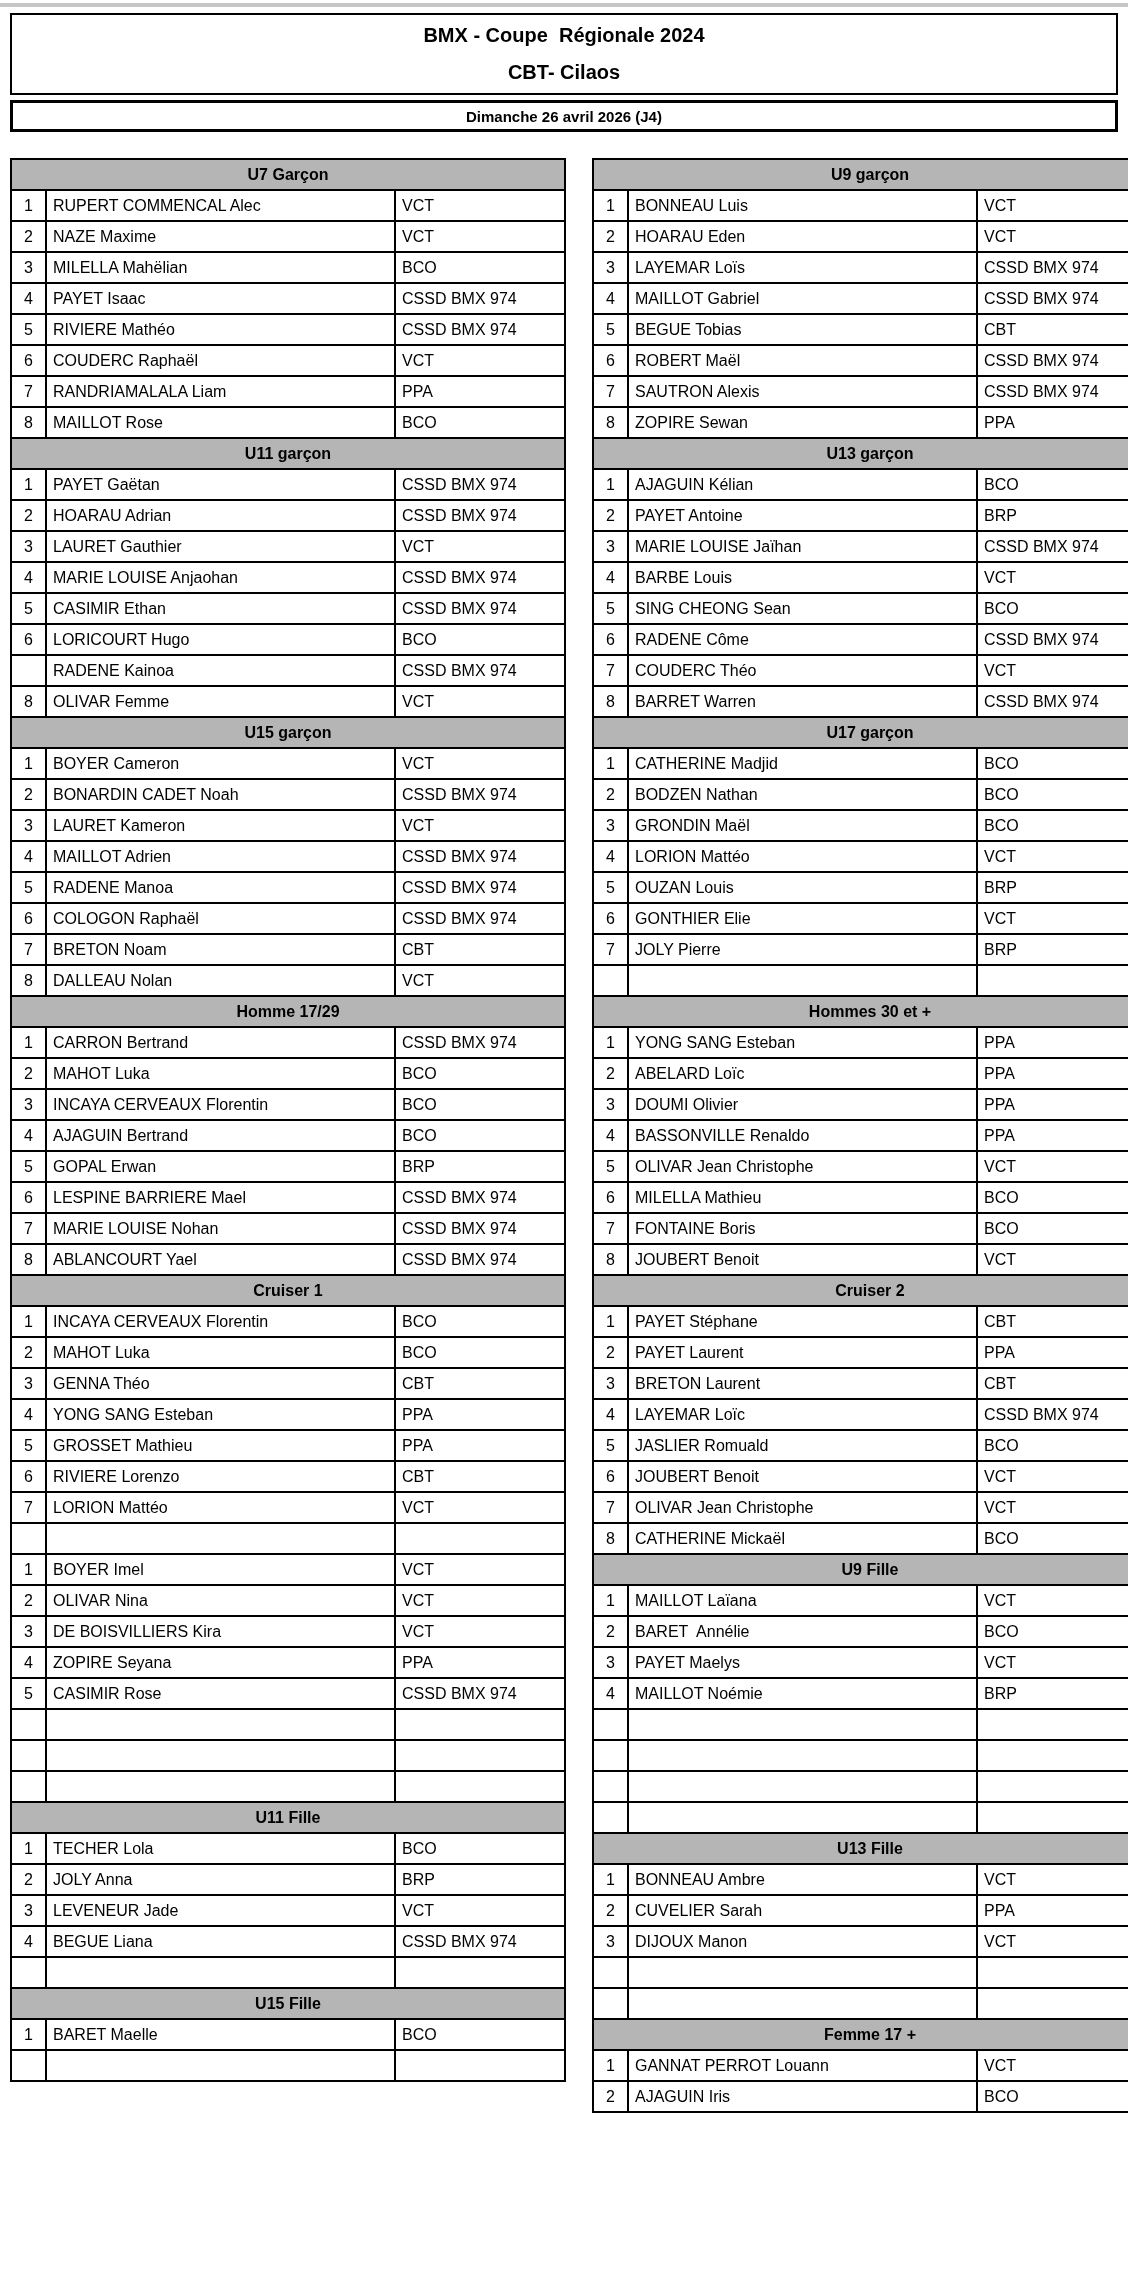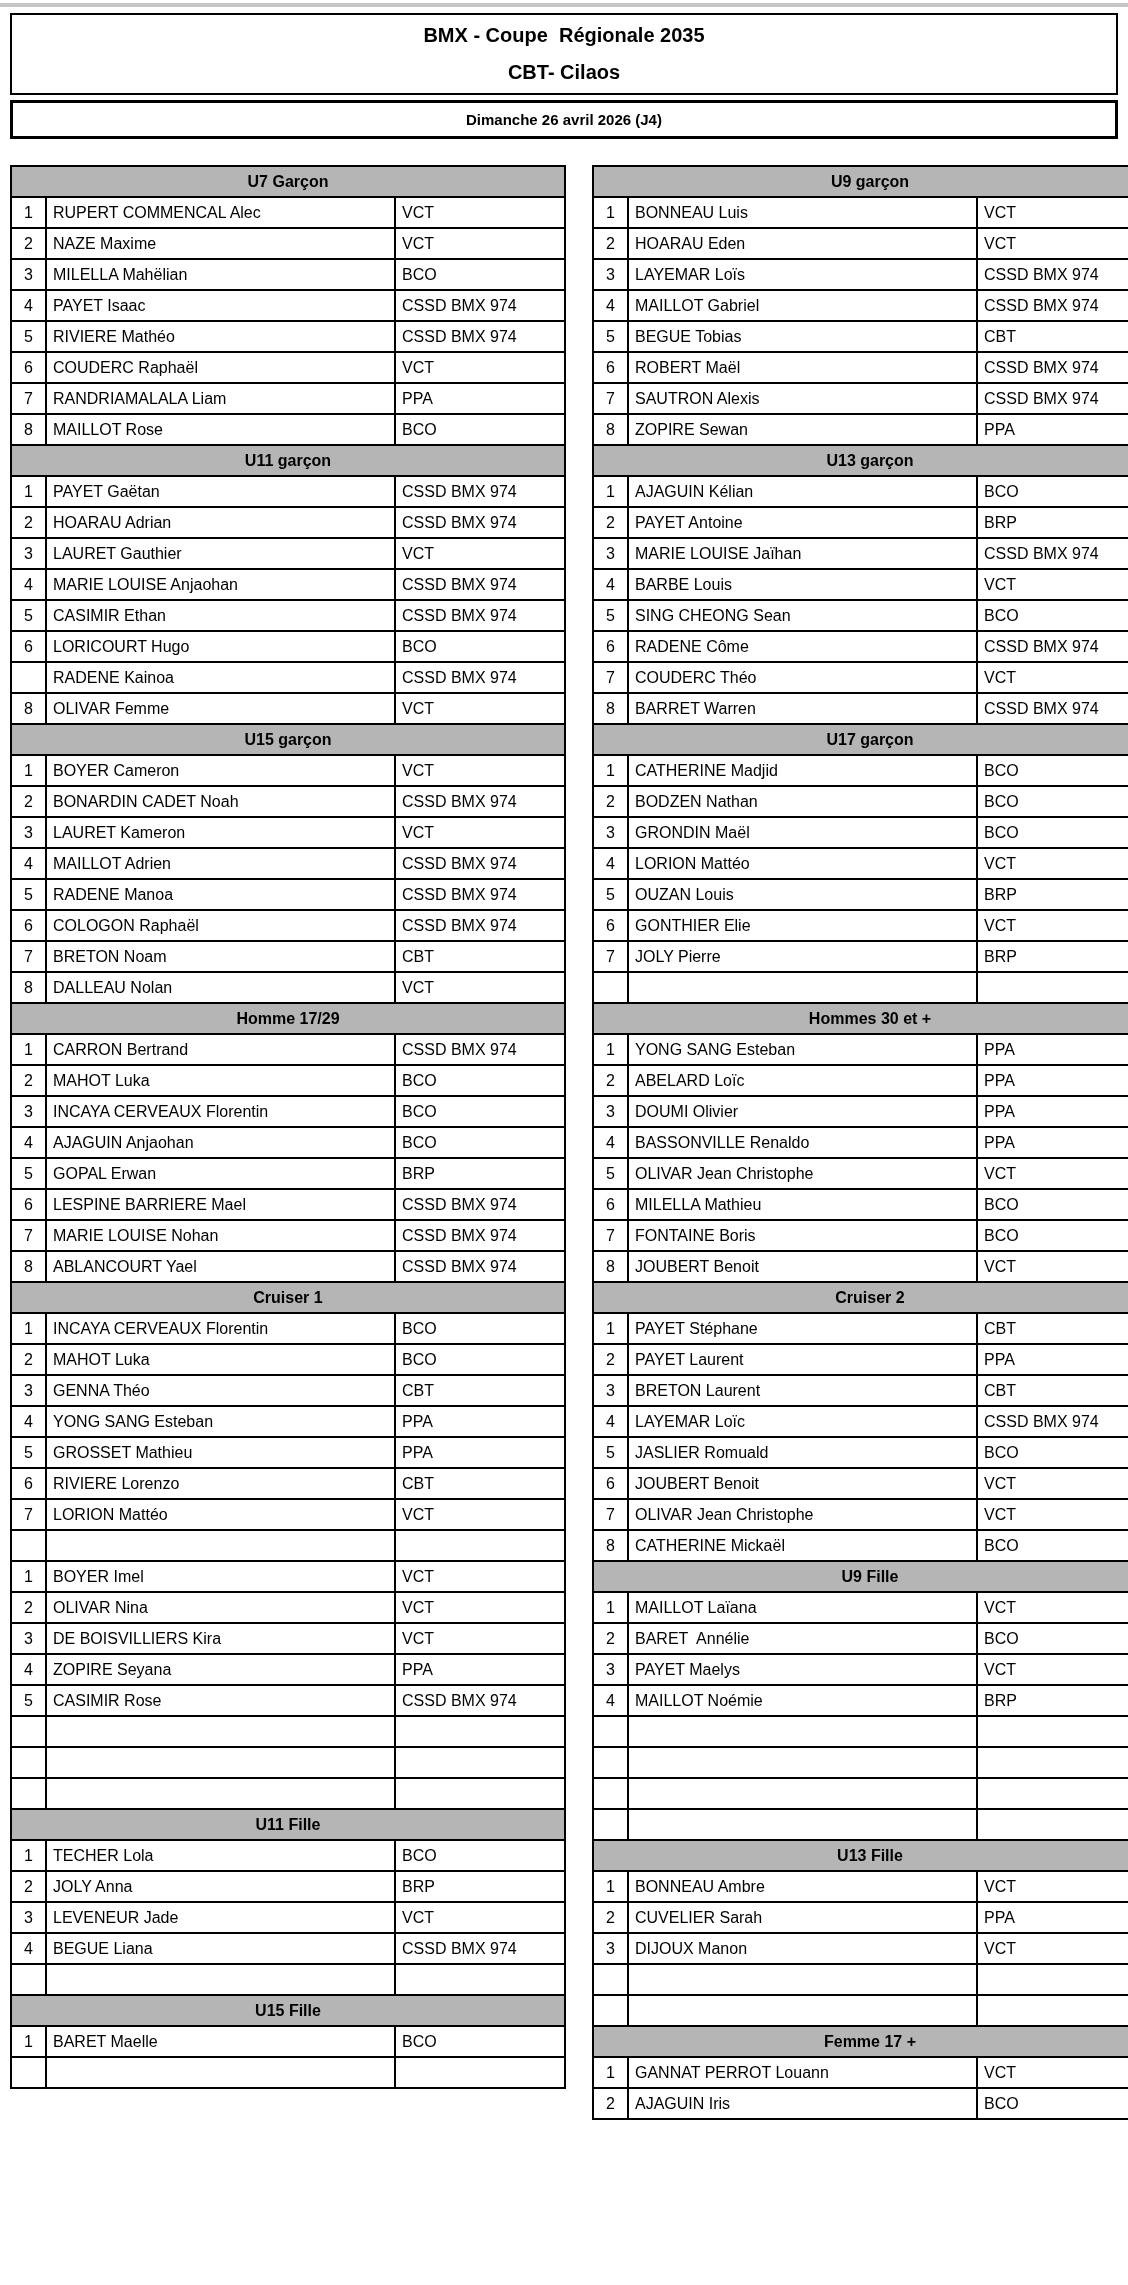--- a/index.html
+++ b/index.html
@@ -30,21 +30,21 @@
   .title-line {
     font-weight: bold;
     font-size: 20px;
     line-height: 37px;
     white-space: pre;
     text-align: center;
   }
 
   .date-box {
     margin: 5px 10px 0 10px;
-    height: 39px;
+    height: 32px;
     border: 3px solid #000;
     display: flex;
     justify-content: center;
     align-items: center;
   }
   .date-line {
     font-weight: bold;
     font-size: 15px;
     white-space: pre;
   }
@@ -79,21 +79,21 @@
   td.name { text-align: left; padding: 0 2px 0 6px; }
   td.club { text-align: left; padding: 0 2px 0 6px; }
 </style>
 </head>
 <body>
 
 <div class="page">
   <div class="top-strip"></div>
 
   <div class="title-box">
-    <div class="title-line">BMX - Coupe  Régionale 2035</div>
+    <div class="title-line">BMX - Coupe  Régionale 2024</div>
     <div class="title-line">CBT- Cilaos</div>
   </div>
 
   <div class="date-box">
     <div class="date-line">Dimanche 26 avril 2026 (J4)</div>
   </div>
 
   <div class="tables" id="tables">
     <table id="table-left">
       <colgroup>
@@ -244,21 +244,21 @@
             <td class="name">MAHOT Luka</td>
             <td class="club">BCO</td>
           </tr>
           <tr>
             <td class="num">3</td>
             <td class="name">INCAYA CERVEAUX Florentin</td>
             <td class="club">BCO</td>
           </tr>
           <tr>
             <td class="num">4</td>
-            <td class="name">AJAGUIN Anjaohan</td>
+            <td class="name">AJAGUIN Bertrand</td>
             <td class="club">BCO</td>
           </tr>
           <tr>
             <td class="num">5</td>
             <td class="name">GOPAL Erwan</td>
             <td class="club">BRP</td>
           </tr>
           <tr>
             <td class="num">6</td>
             <td class="name">LESPINE BARRIERE Mael</td>

